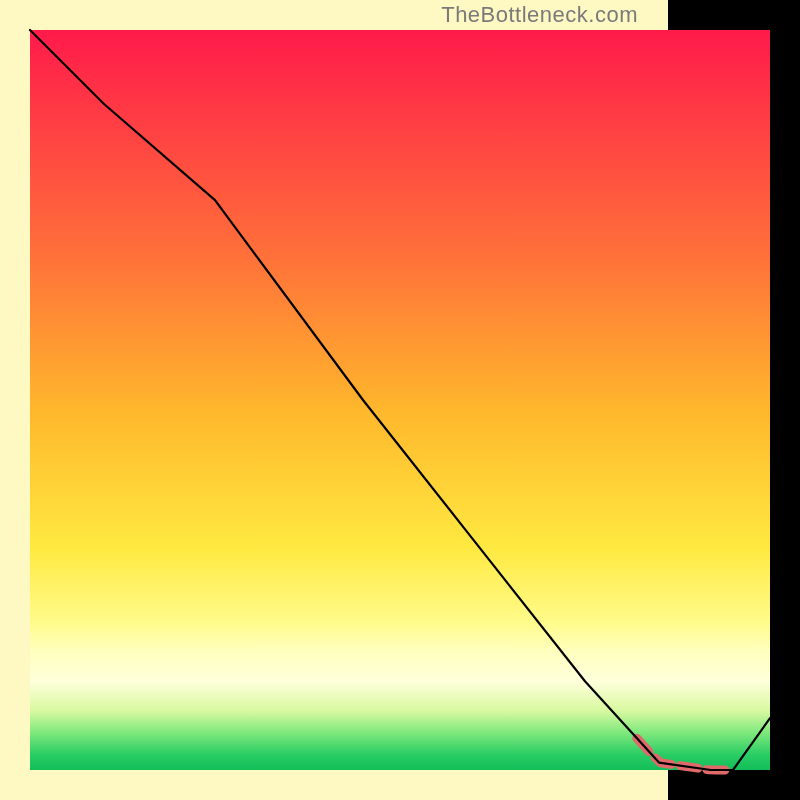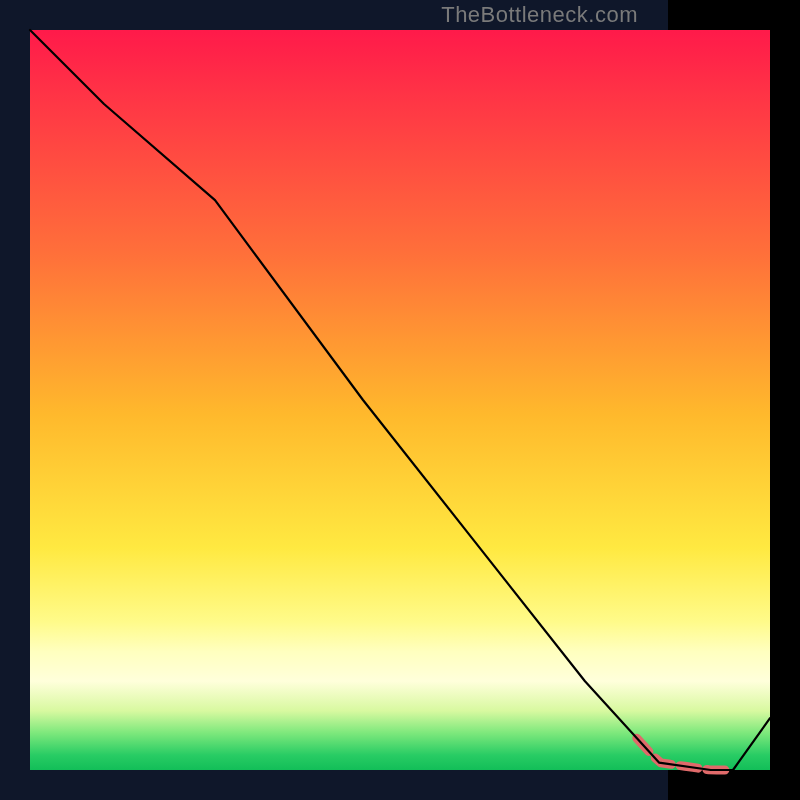--- a/index.html
+++ b/index.html
@@ -8,21 +8,21 @@
     width: 800px;
     height: 800px;
     background: #000;
     font-family: Arial, Helvetica, sans-serif;
     overflow: hidden;
   }
   .container {
     position: relative;
     width: 668px;
     height: 800px;
-    background: #0f172a;
+    background: #fef9c3;
   }
   .attribution {
     position: absolute;
     top: 2px;
     right: 30px;
     color: #7a7a7a;
     font-size: 22px;
     font-weight: 400;
     letter-spacing: 0.5px;
   }

